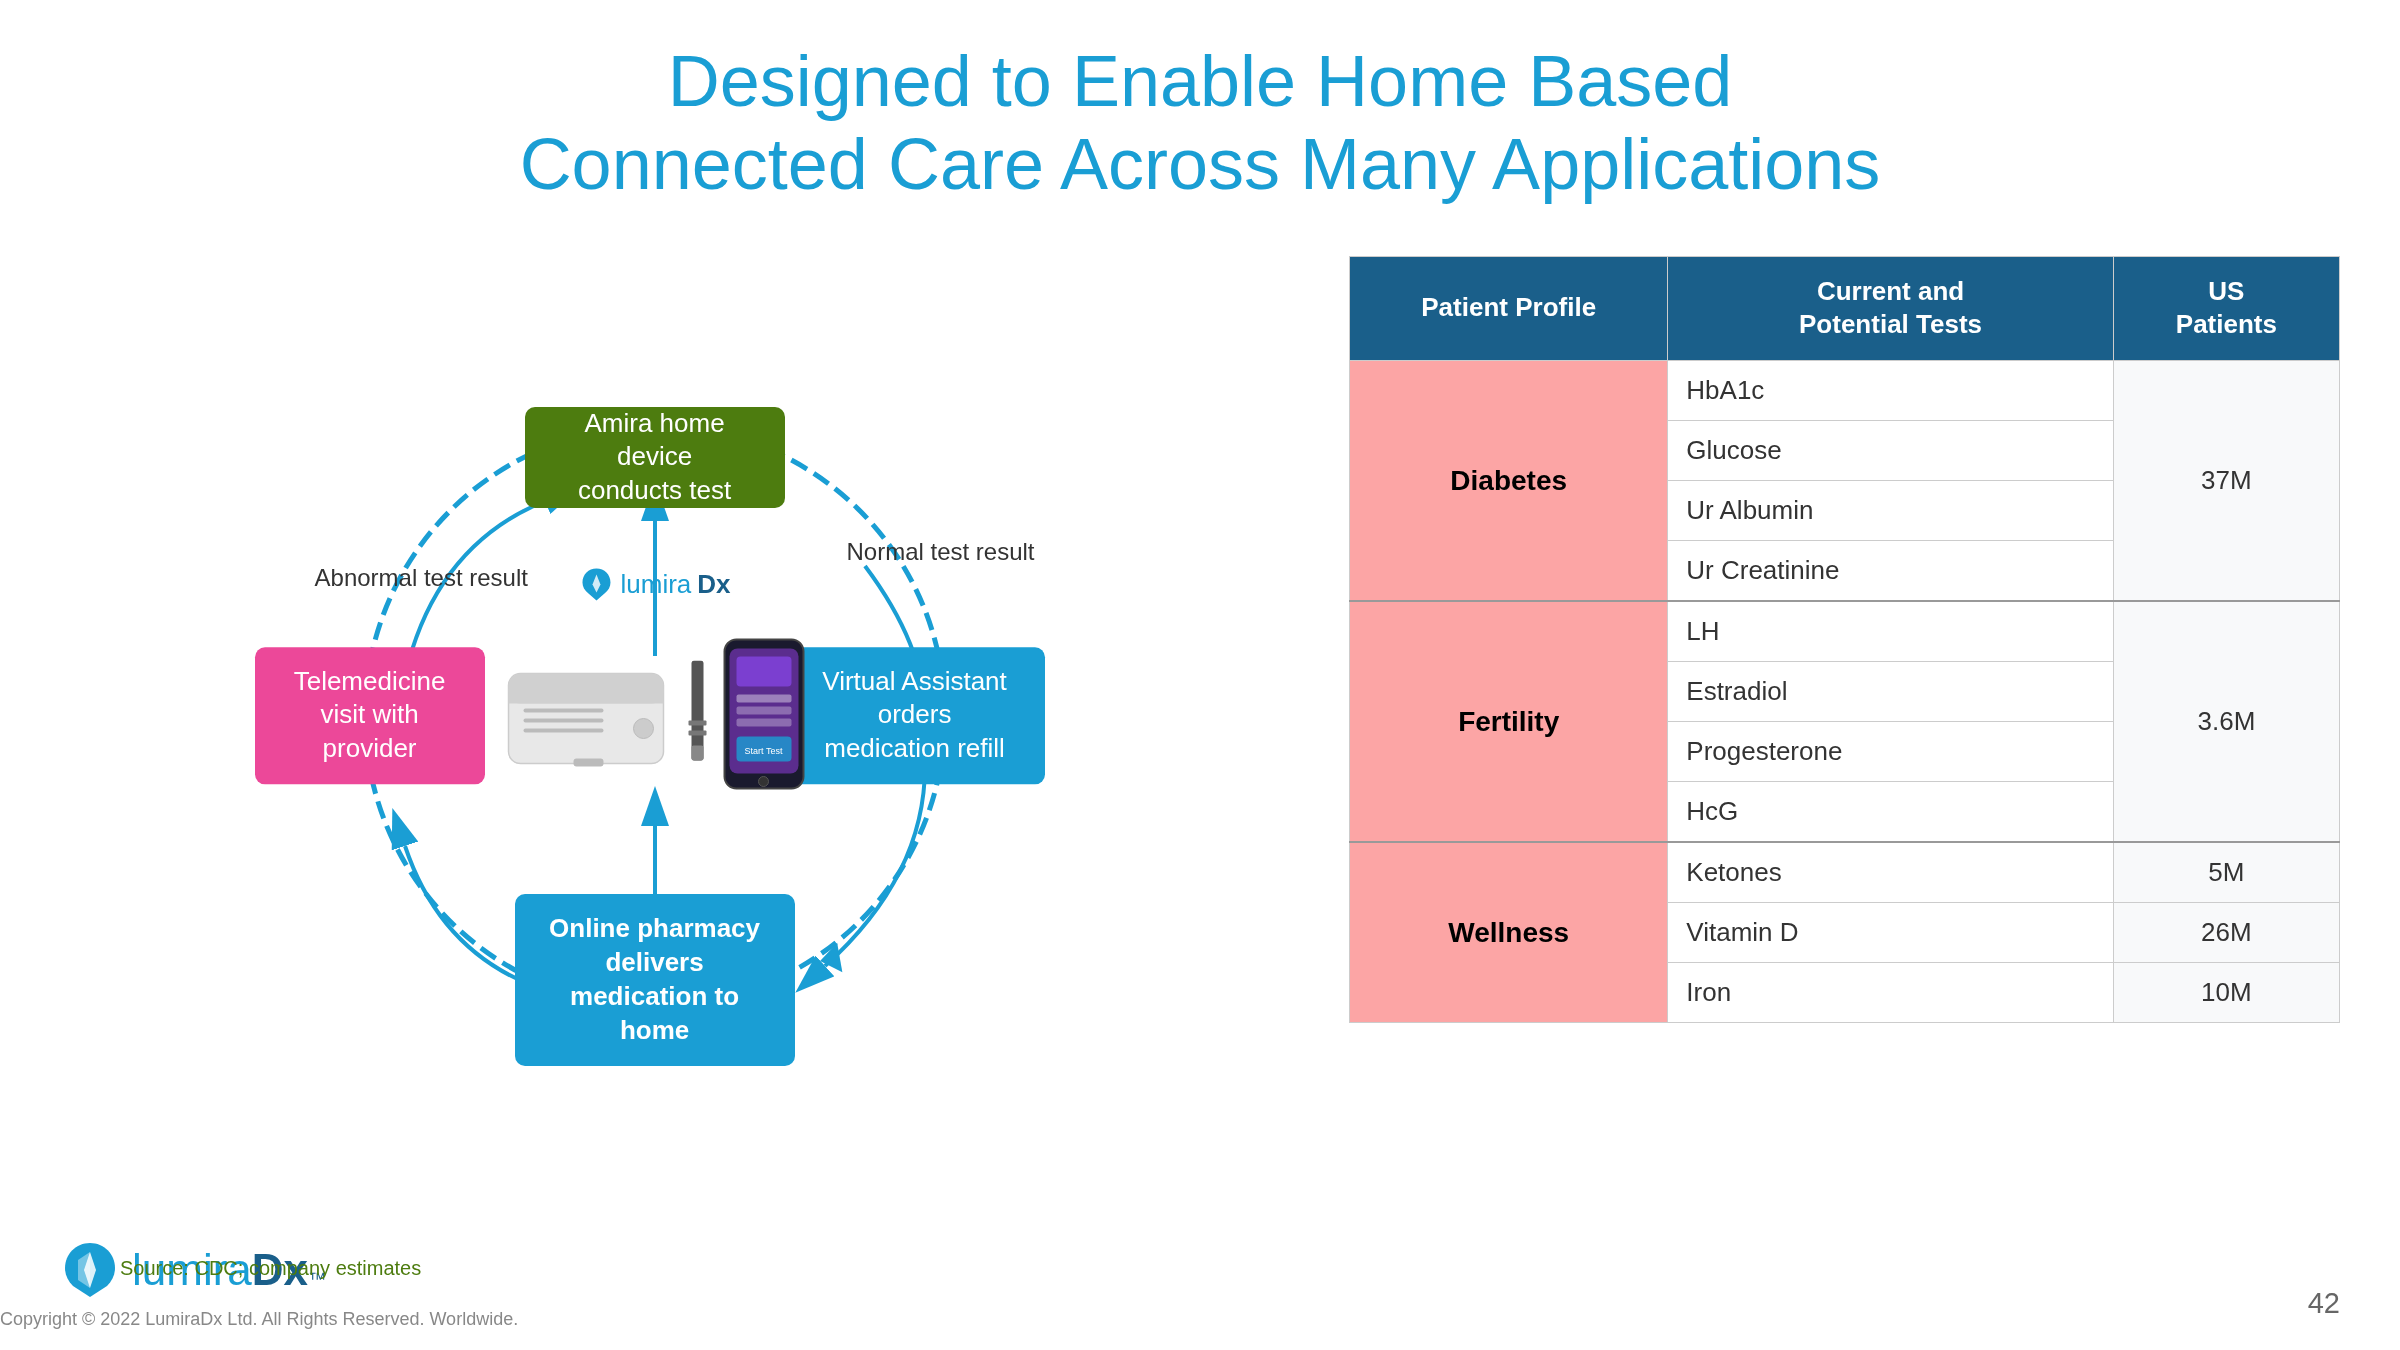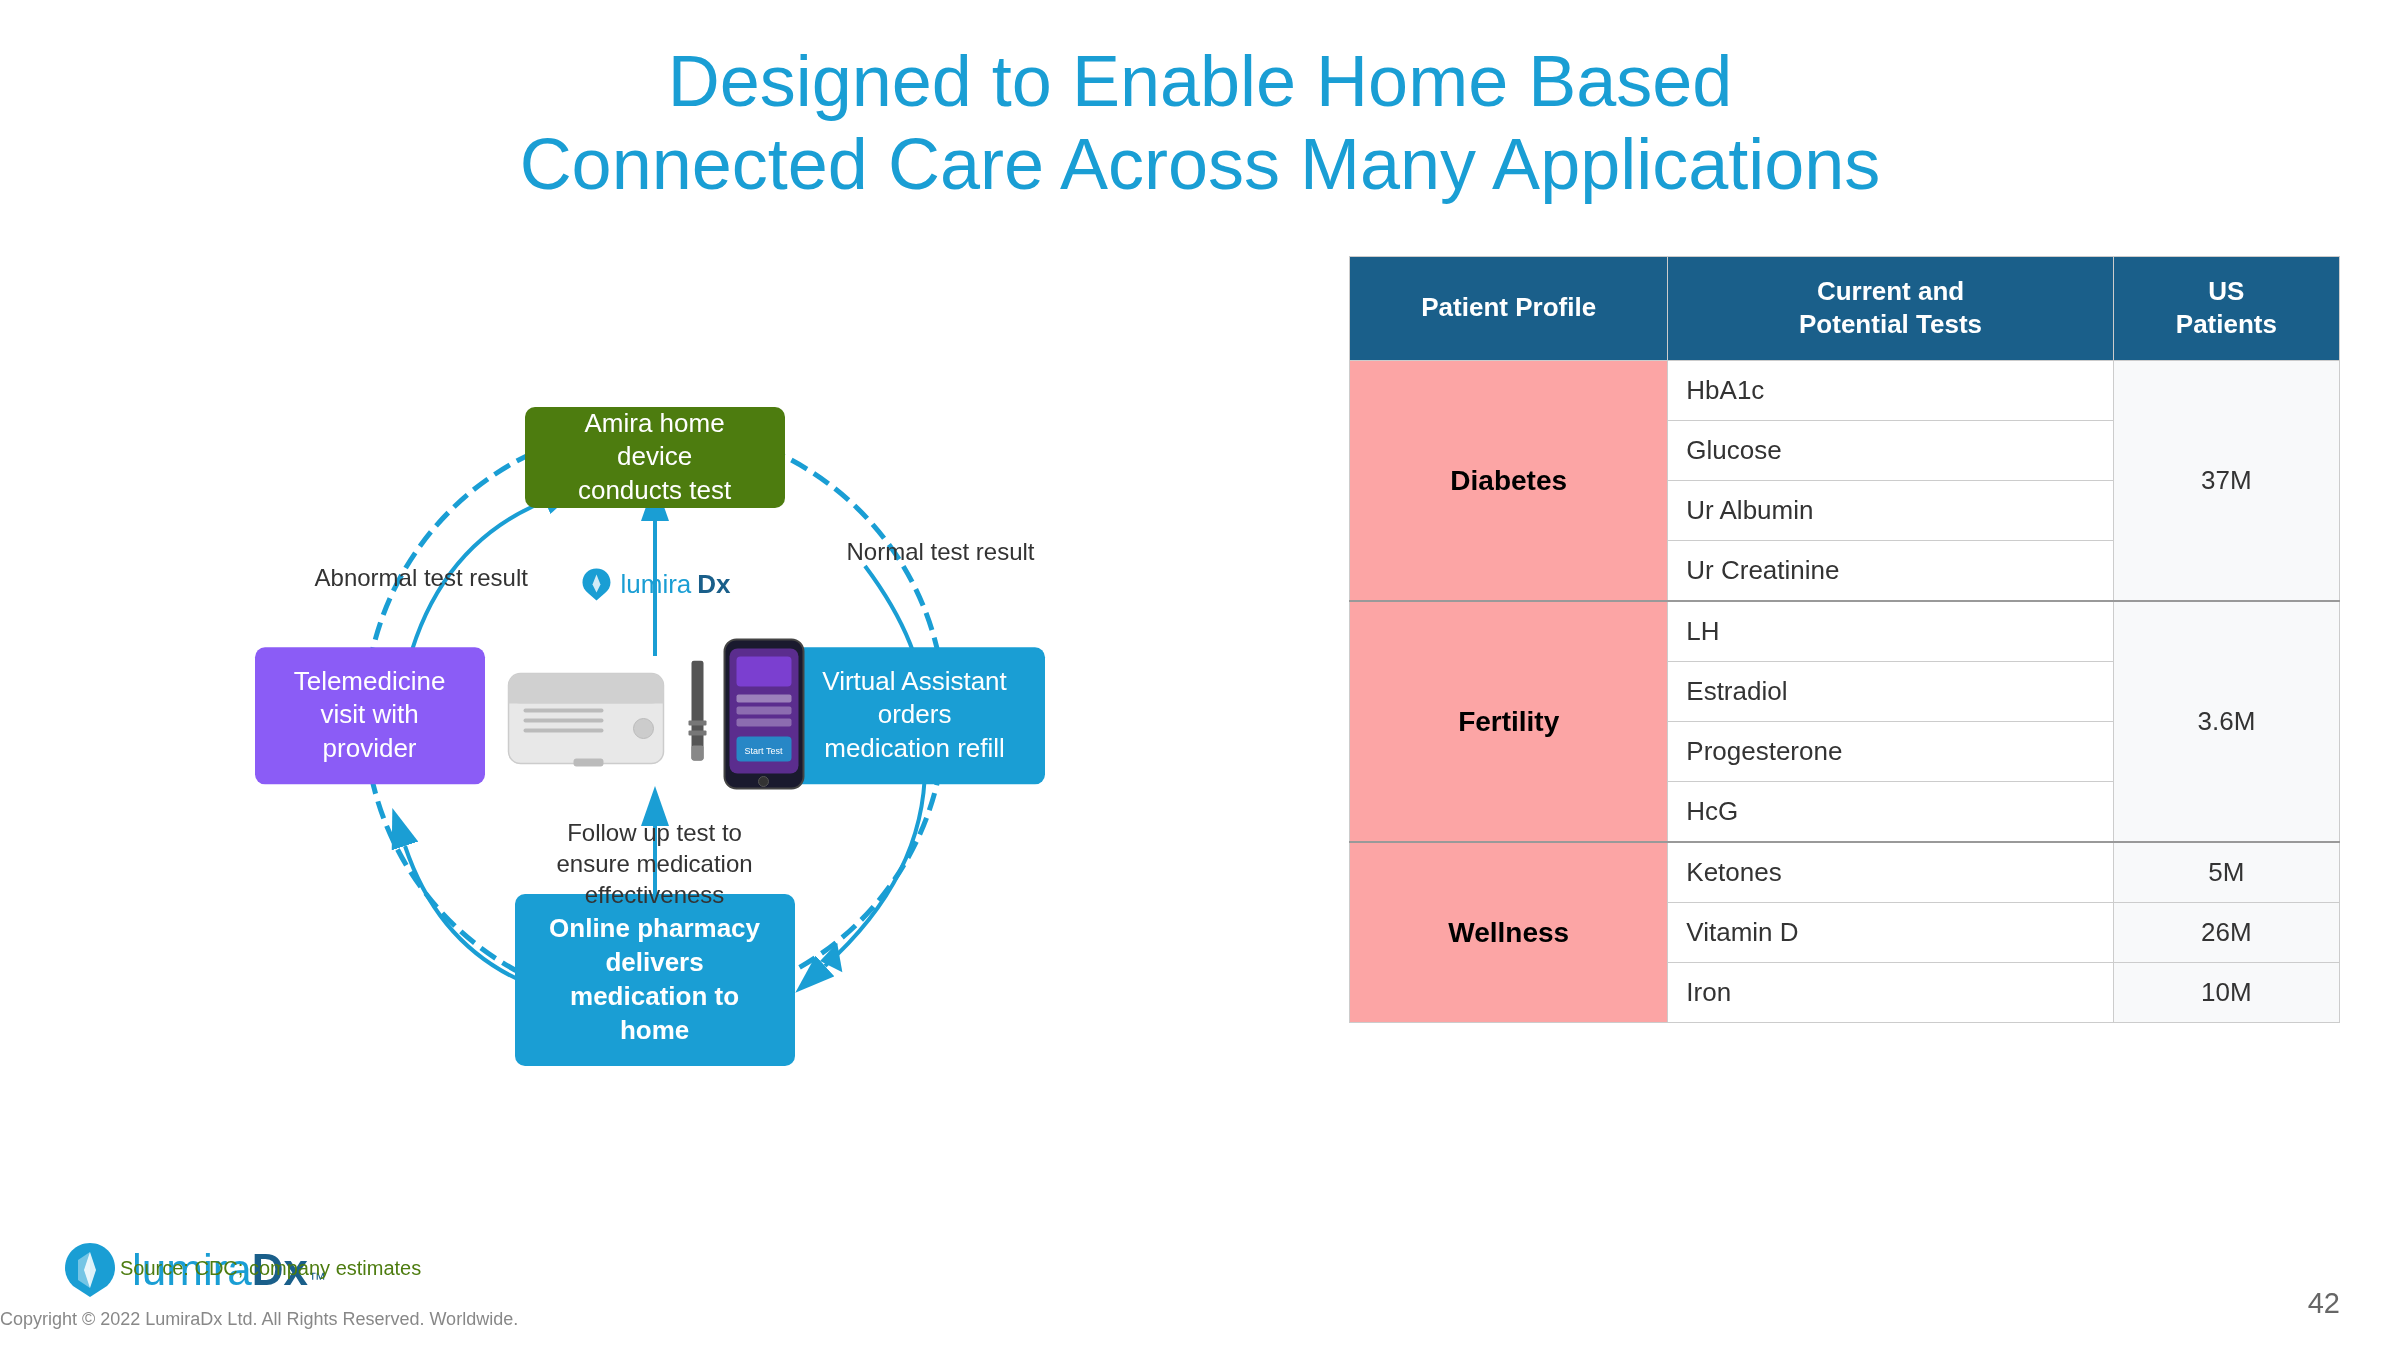--- a/index.html
+++ b/index.html
@@ -105,21 +105,21 @@
       font-weight: 700;
       width: 280px;
       line-height: 1.3;
     }
 
     .box-left {
       position: absolute;
       left: -30px;
       top: 50%;
       transform: translateY(-50%);
-      background: #8b5cf6;
+      background: #ec4899;
       color: white;
       padding: 18px 22px;
       border-radius: 10px;
       text-align: center;
       font-size: 26px;
       font-weight: 500;
       width: 230px;
       line-height: 1.3;
     }
 
@@ -354,23 +354,20 @@
       <div class="label-top-left">
         <span>Abnormal test
 result</span>
       </div>
 
       <div class="label-top-right">
         <span>Normal test
 result</span>
       </div>
 
-      <div class="label-bottom-center">
-        <span>Follow up test to<br>ensure medication<br>effectiveness</span>
-      </div>
 
       <div class="device-center">
 
         <div style="position:absolute; top:-70px; left:50%; transform:translateX(-50%); display:flex; align-items:center; gap:6px; white-space:nowrap;">
           <svg width="36" height="36" viewBox="0 0 36 36">
             <path d="M18 2 C10 2 4 8 4 16 C4 20 6 24 10 27 L18 34 L26 27 C30 24 32 20 32 16 C32 8 26 2 18 2Z" fill="#1a9ed4"></path>
             <path d="M18 8 L22 18 L18 26 L14 18 Z" fill="white" opacity="0.8"></path>
           </svg>
           <span style="font-size:26px; color:#1a9ed4; font-weight:400;">lumira</span>
             <span style="font-size:26px; color:#1a5f8a; font-weight:700;">Dx</span>

